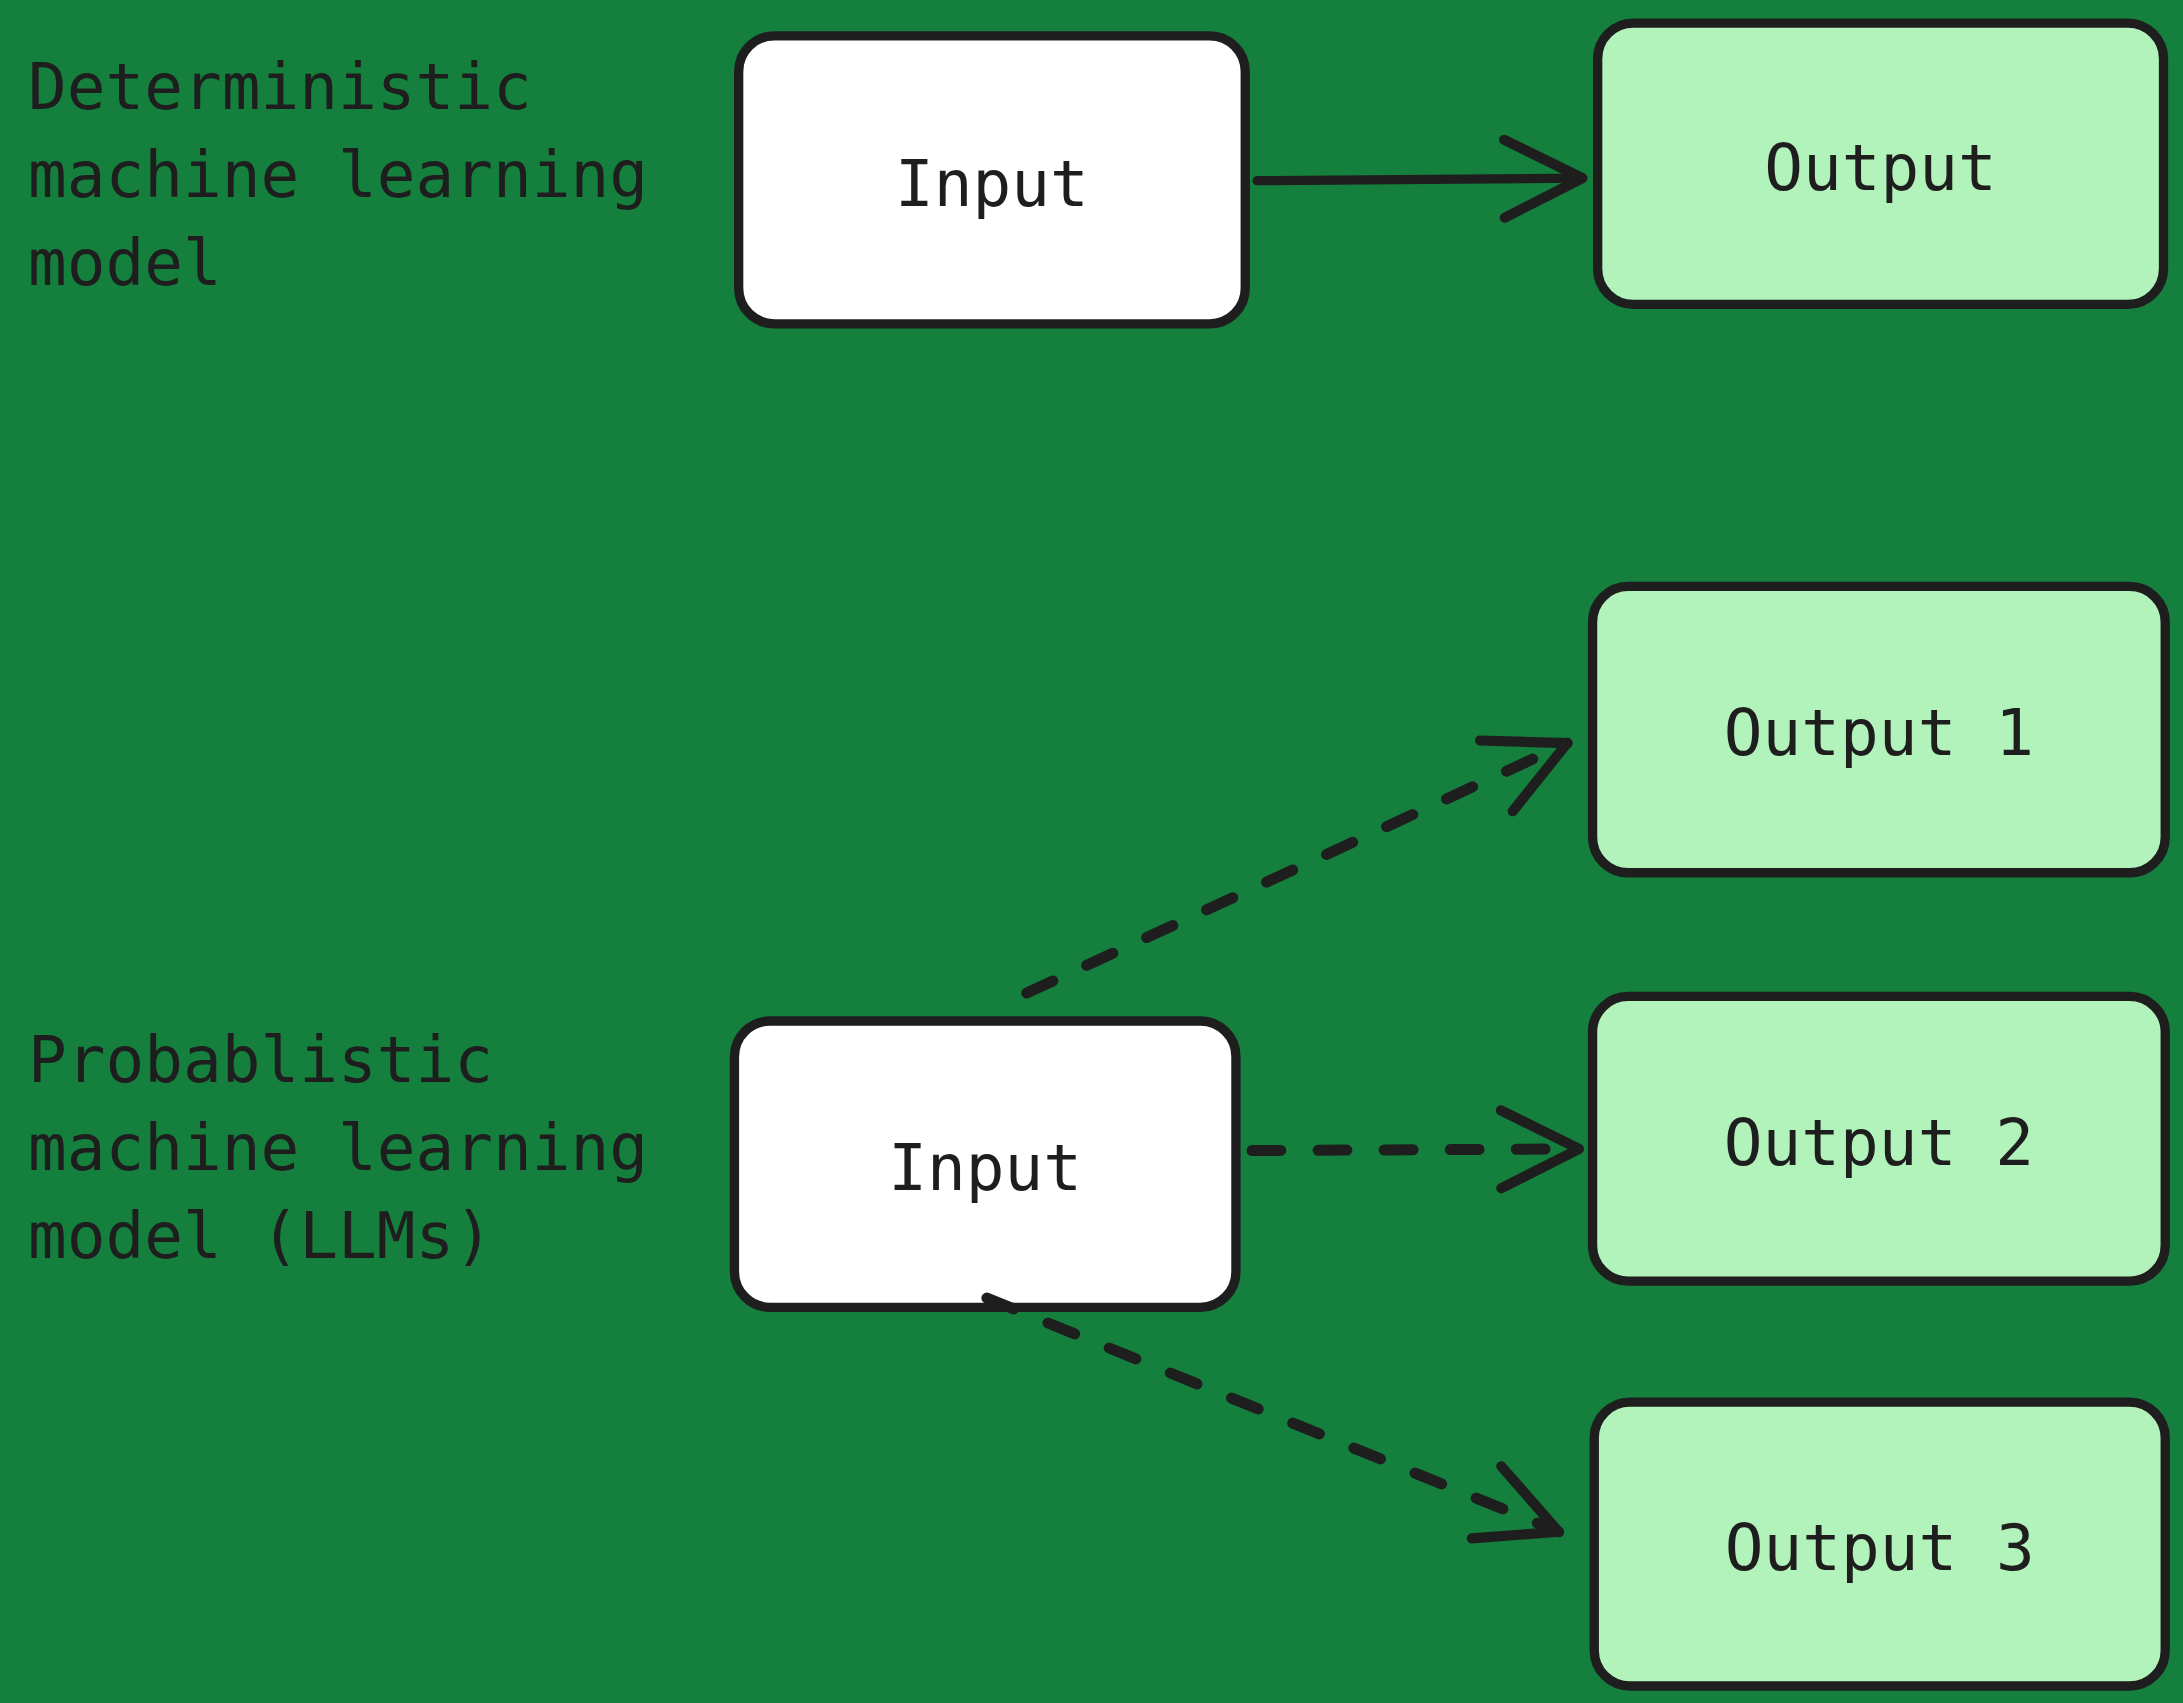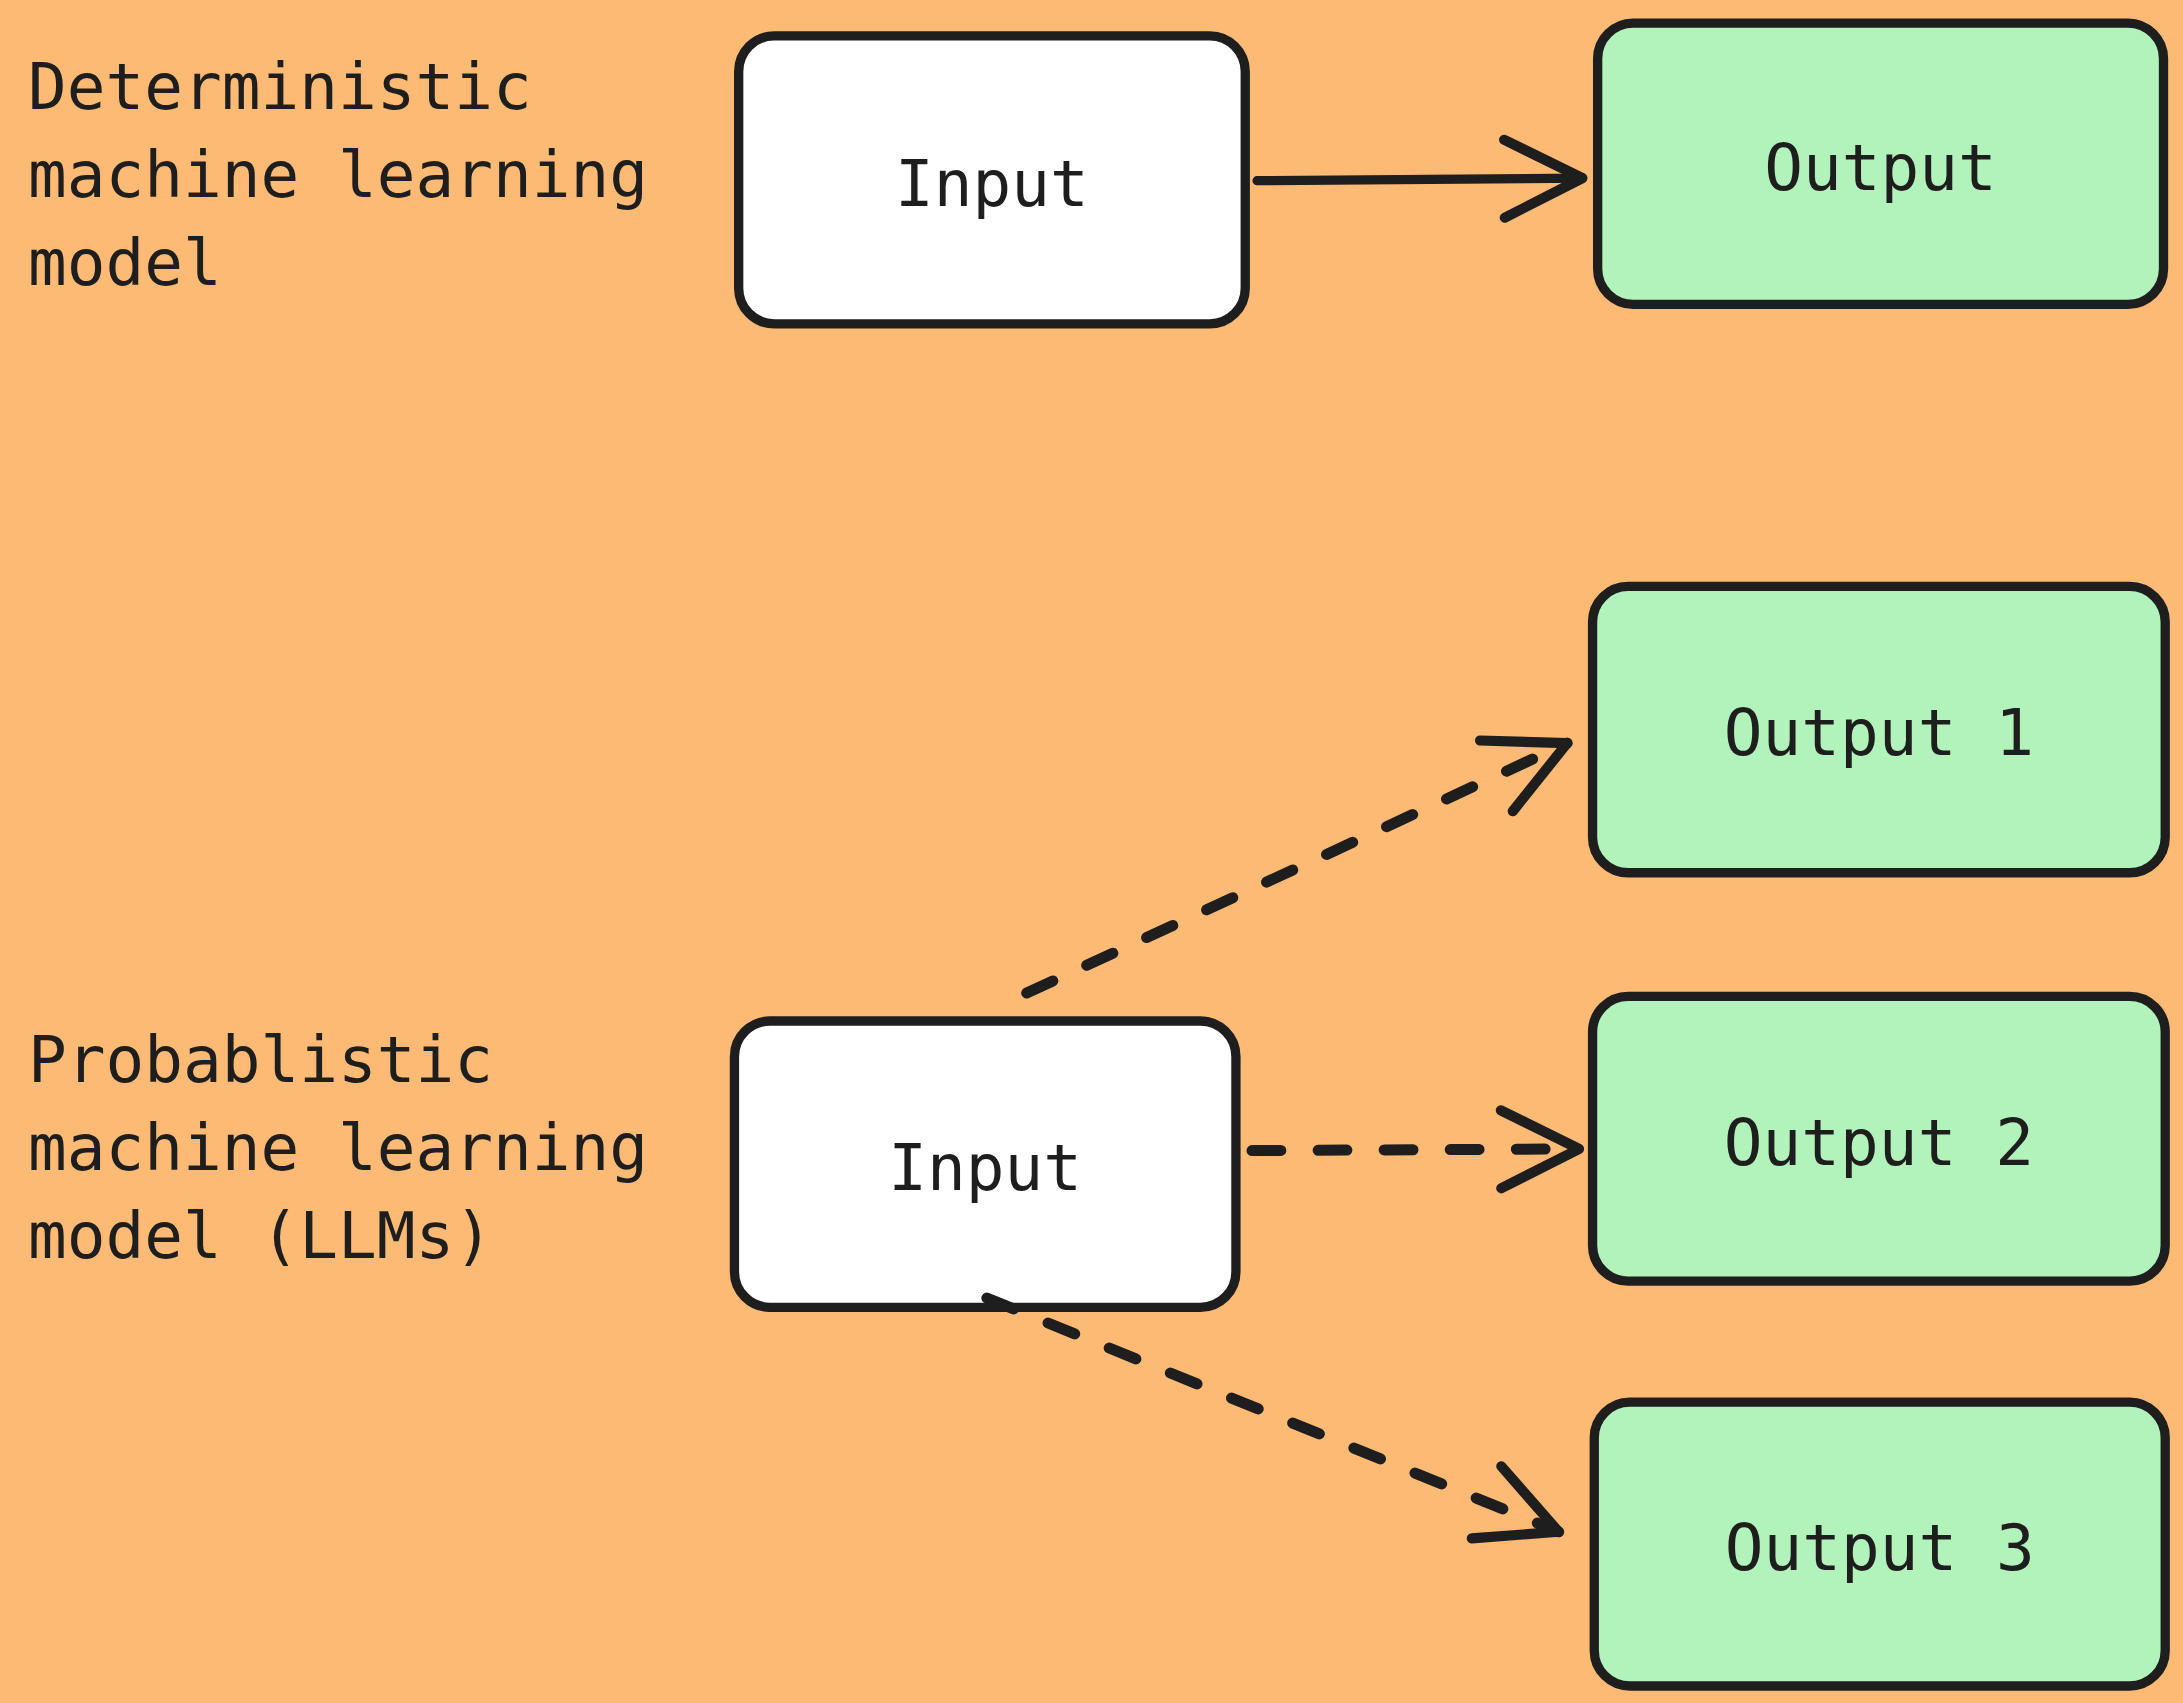--- a/index.html
+++ b/index.html
@@ -3,21 +3,21 @@
 <meta charset="utf-8">
 <style>
   html, body {
     margin: 0;
     padding: 0;
     background: #ffffff;
   }
   .canvas-wrap {
     width: 2183px;
     height: 1704px;
-    background: #fdba74;
+    background: #15803d;
   }
   svg {
     display: block;
   }
   .diagram-text {
     font-family: "DejaVu Sans Mono", "Liberation Mono", monospace;
     font-size: 76px;
     fill: #1e1e1e;
   }
   .box-label {

